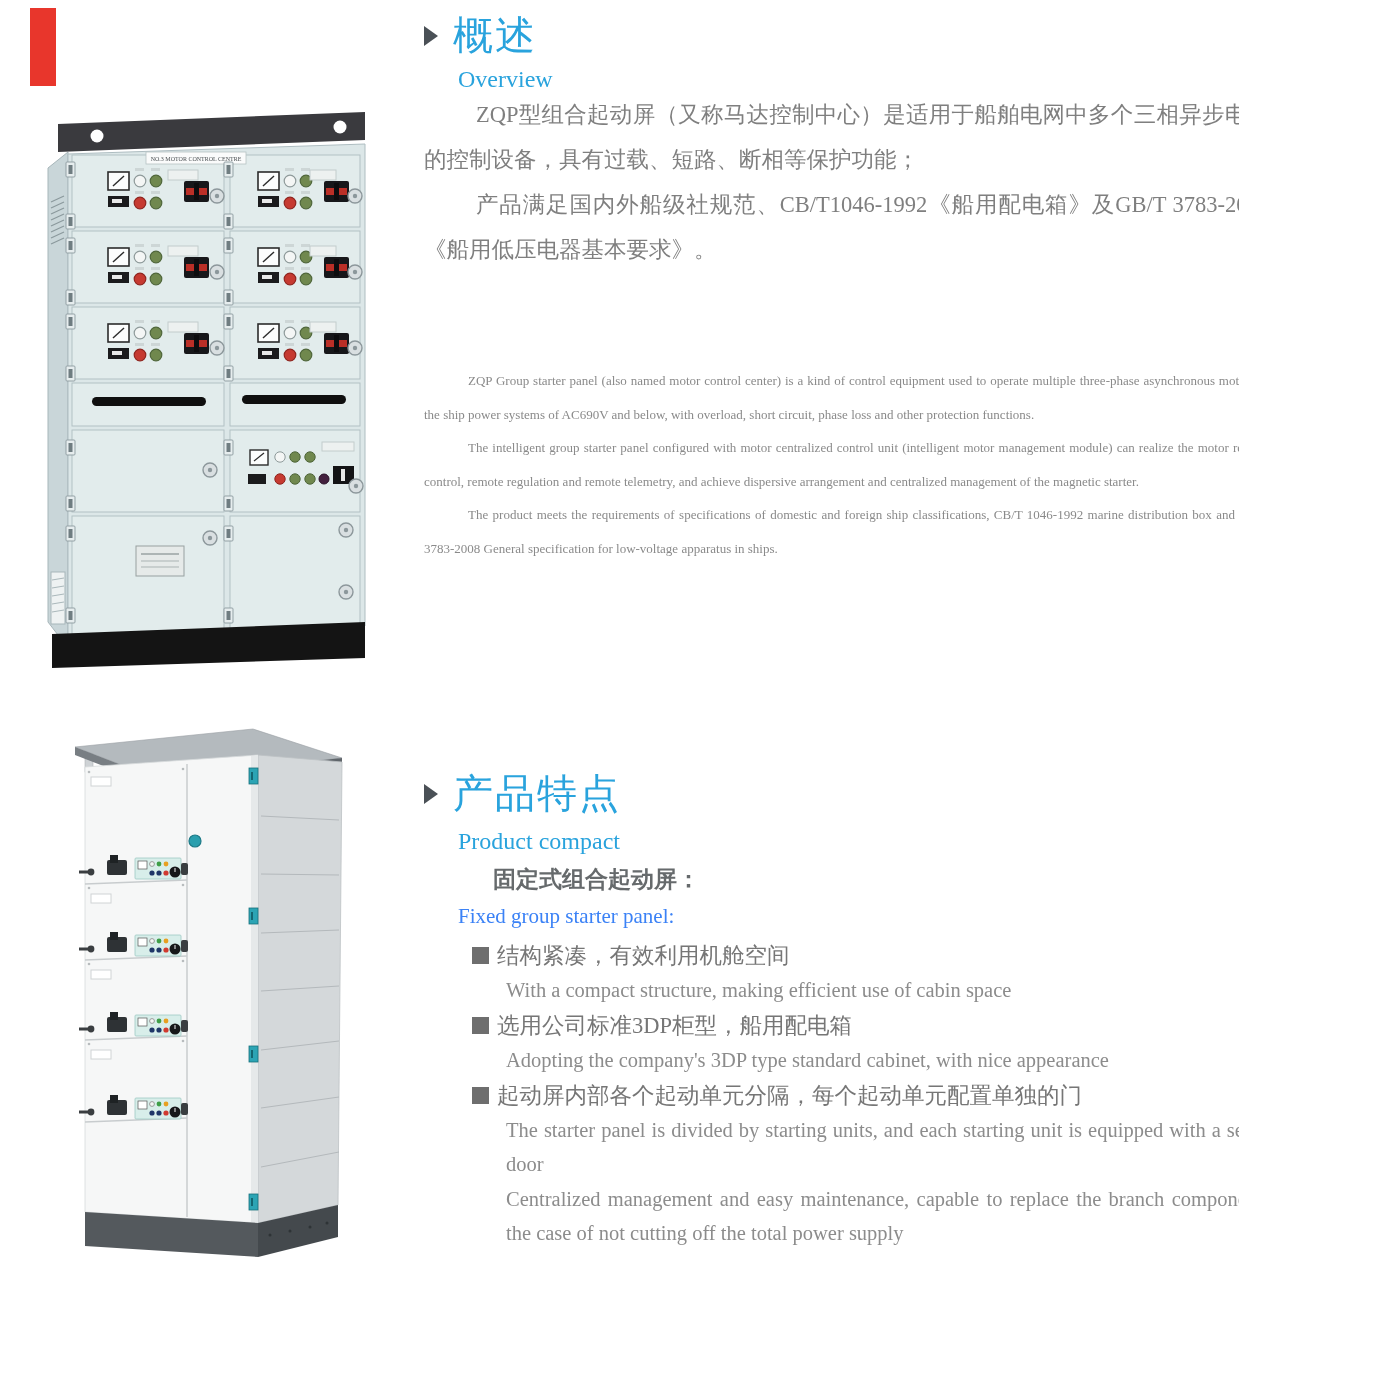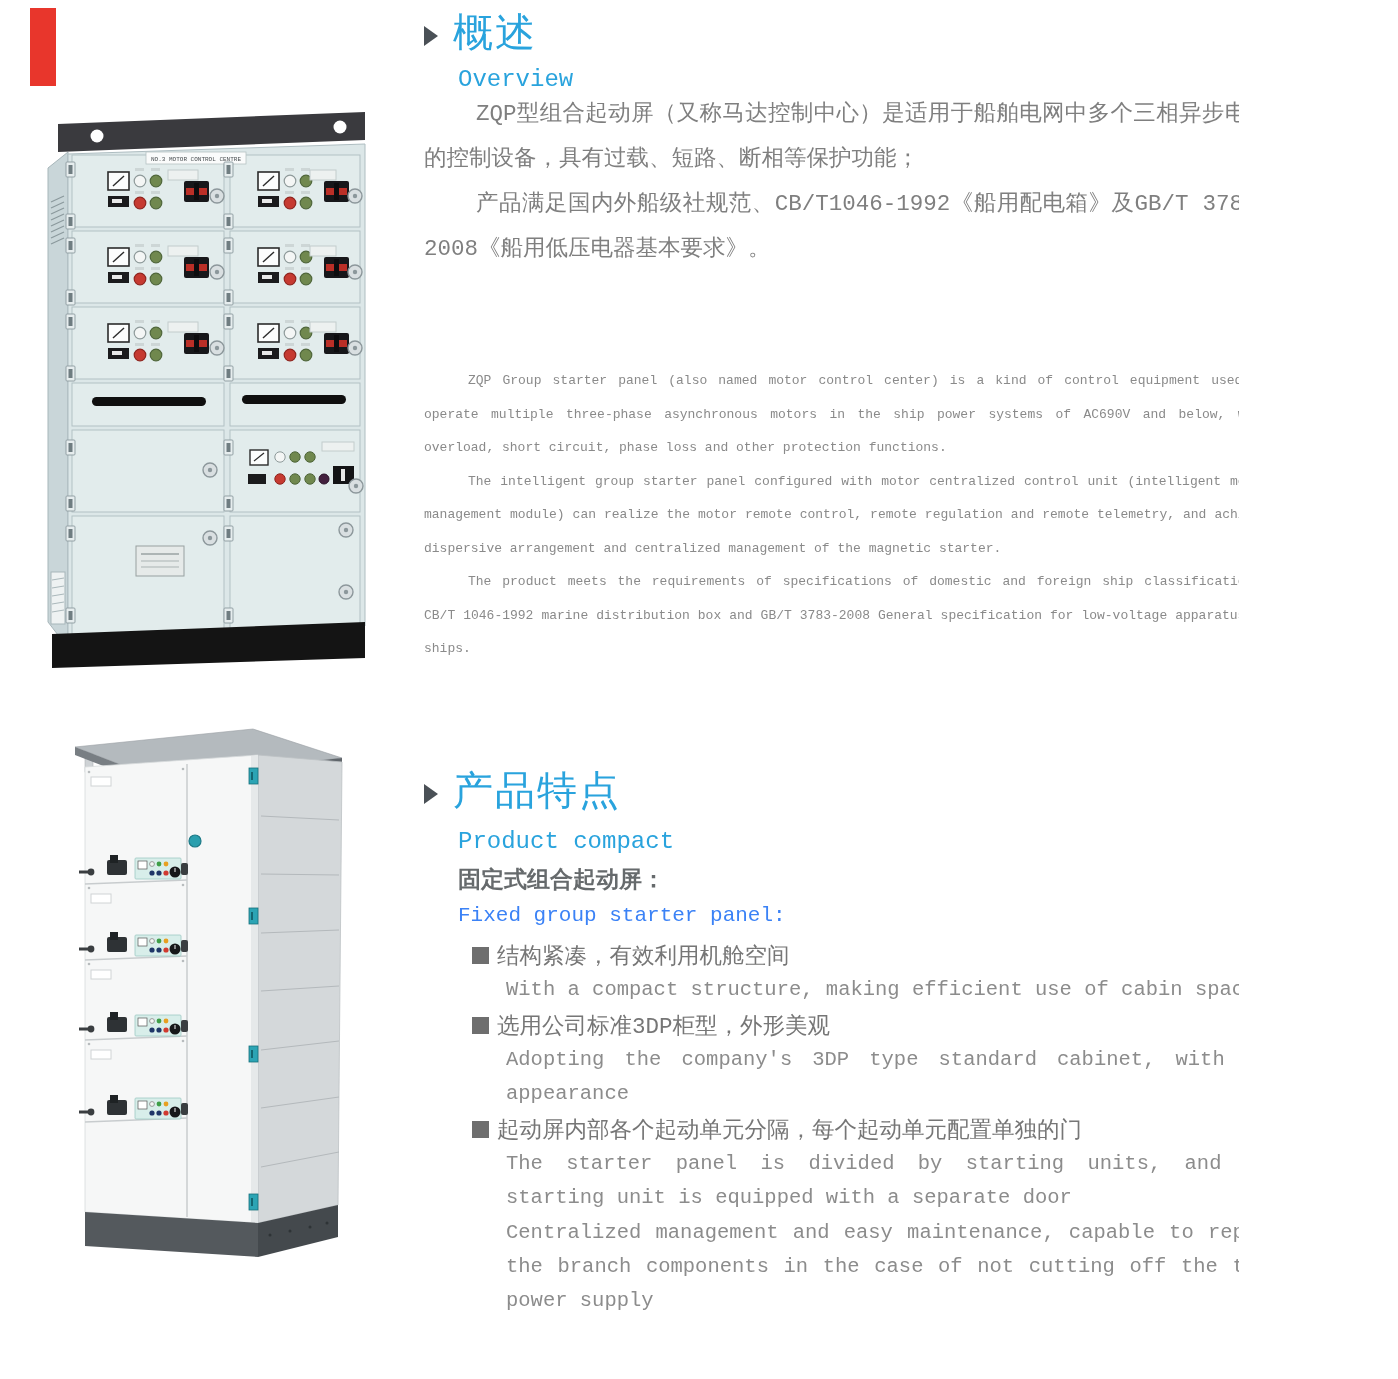--- a/index.html
+++ b/index.html
@@ -1,19 +1,19 @@
 <!DOCTYPE html>
 <html><head>
 <meta charset="utf-8">
 <style>
   * { margin:0; padding:0; box-sizing:border-box; }
   body { background:#fff; }
   .page {
     position:relative; width:1239px; height:1379px; background:#ffffff;
-    overflow:hidden; font-family:Liberation Mono, monospace;
+    overflow:hidden; font-family:Liberation Serif, serif;
   }
   .corner-mark { position:absolute; left:30px; top:8px; width:26px; height:78px; background:#e8362c; }
 
   
   .cab1 { position:absolute; left:40px; top:110px; width:340px; height:560px; }
   .cab2 { position:absolute; left:55px; top:712px; width:330px; height:555px; }
 
   
   .sec-header { position:absolute; left:424px; display:flex; align-items:center; gap:15px; }
   .sec-header.h1 { top:16px; }
@@ -23,21 +23,21 @@
   .sec-title-en { position:absolute; left:458px; font-size:24px; color:#29a3dd; }
   .sec-title-en.h1 { top:66px; }
   .sec-title-en.h2 { top:828px; }
 
   .cn-paras { position:absolute; left:424px; top:92px; width:846px; }
   .cn-paras p { font-size:22.5px; color:#7f7f7f; line-height:45px; text-align:justify; text-indent:52px; }
   .en-paras { position:absolute; left:424px; top:364px; width:845px; }
   .en-paras p { font-size:13px; color:#8a8a8a; line-height:33.5px; text-align:justify; text-indent:44px; }
 
   .subhead { position:absolute; left:458px; top:864px; }
-  .subhead-zh { font-size:23px; font-weight:bold; color:#666a6c; }
+  .subhead-zh { font-size:23px; font-weight:bold; color:#666a6c;margin-left:35px; }
   .subhead-en { font-size:21px; color:#3b82f6; margin-top:9px; }
 
   .features { position:absolute; left:448px; top:938px; width:846px; }
   .feat-item { padding-left:24px; }
   .feat-zh-row { display:flex; align-items:center; gap:8px; height:35px; }
   .bullet-sq { width:17px; height:17px; background:#6e6e6e; flex:0 0 auto; }
   .feat-zh { font-size:22.5px; color:#767676; }
   .feat-en { margin-left:34px; width:788px; font-size:20.5px; color:#8c8c8c; line-height:34px; text-align:justify; margin-bottom:1px; }
 </style>
 </head>
@@ -405,21 +405,21 @@
     <div class="feat-item">
       <div class="feat-zh-row">
         <span class="bullet-sq"></span>
         <span class="feat-zh">结构紧凑，有效利用机舱空间</span>
       </div>
       <div class="feat-en">With a compact structure, making efficient use of cabin space</div>
     </div>
     <div class="feat-item">
       <div class="feat-zh-row">
         <span class="bullet-sq"></span>
-        <span class="feat-zh">选用公司标准3DP柜型，外形美观</span>
+        <span class="feat-zh">选用公司标准3DP柜型，船用配电箱</span>
       </div>
       <div class="feat-en">Adopting the company's 3DP type standard cabinet, with nice appearance</div>
     </div>
     <div class="feat-item">
       <div class="feat-zh-row">
         <span class="bullet-sq"></span>
         <span class="feat-zh">起动屏内部各个起动单元分隔，每个起动单元配置单独的门</span>
       </div>
       <div class="feat-en">The starter panel is divided by starting units, and each starting unit is equipped with a separate door</div>
     </div>

